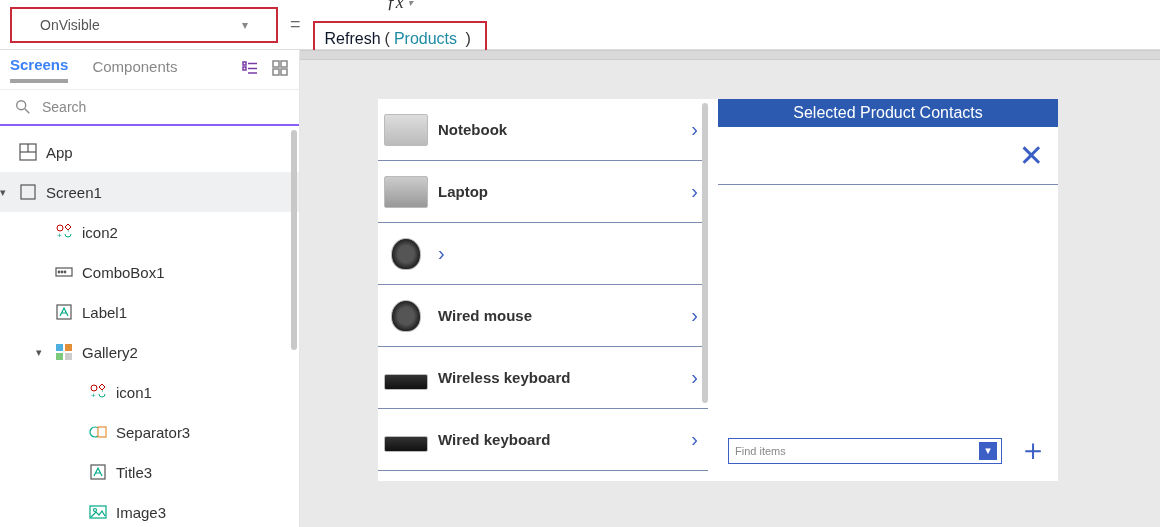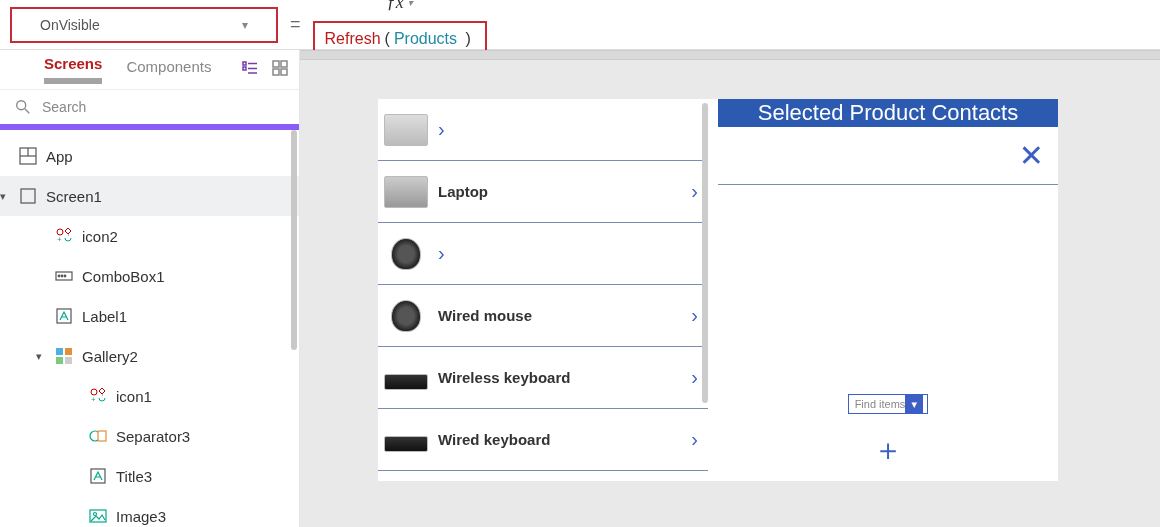--- a/index.html
+++ b/index.html
@@ -7,34 +7,34 @@
 
   
   .formula-bar { display: flex; align-items: center; height: 50px; border-bottom: 1px solid #ddd; padding: 0 10px; gap: 12px; }
   .prop-select { width: 268px; height: 36px; border: 2px solid #c92a3a; display: flex; align-items: center; justify-content: space-between; padding: 0 28px; color: #555; }
   .prop-select .chev { color: #888; font-size: 12px; }
   .eq { font-size: 18px; color: #666; }
   .fx-wrap { display: flex; align-items: center; gap: 8px; flex-direction: column; }
   .fx-label { font-style: italic; font-family: Georgia, serif; font-size: 18px; color: #333; display: flex; align-items: center; gap: 4px; }
   .fx-label .chev { font-size: 10px; color: #888; }
   .formula-text { border: 2px solid #c92a3a; height: 36px; display: flex; align-items: center; padding: 0 10px; font-family: Consolas, monospace; font-size: 16px; }
-  .tk-fn { color: #b91c1c; }
+  .tk-fn { color: #0f172a; }
   .tk-id { color: #1e8ba3; }
   .tk-paren { color: #333; padding: 0 4px; }
 
   
   .main { display: flex; height: calc(100% - 50px); }
   .side { width: 300px; border-right: 1px solid #e5e5e5; background: #fff; overflow-y: auto; position: relative; }
   .scroll-ind { position: absolute; right: 2px; top: 80px; width: 6px; height: 220px; background: #c8c8c8; border-radius: 3px; }
   .tabs { display: flex; align-items: center; height: 40px; padding: 0 10px; gap: 24px; border-bottom: 1px solid #eee; }
   .tab { font-size: 15px; color: #888; cursor: pointer; padding-bottom: 6px; }
-  .tab.active { color: #b91c1c; font-weight: 600; border-bottom: 6px solid #a3a3a3; margin-left: 34px; }
+  .tab.active { color: #3b82f6; font-weight: 600; border-bottom: 4px solid #a3a3a3; }
   .tab-icons { margin-left: auto; display: flex; gap: 12px; color: #666; }
 
-  .search-row { display: flex; align-items: center; gap: 10px; padding: 8px 14px; color: #888; border-bottom: 6px solid #8b5cf6; }
+  .search-row { display: flex; align-items: center; gap: 10px; padding: 8px 14px; color: #888; border-bottom: 2px solid #8b5cf6; }
   .search-row svg { width: 18px; height: 18px; }
 
   .tree { padding: 6px 0; font-size: 15px; color: #333; }
   .tree-row { display: flex; align-items: center; height: 40px; gap: 8px; cursor: pointer; }
   .tree-row.selected { background: #eef0f2; }
   .tree-row .indent2 { width: 28px; }
   .tree-row .indent3 { width: 44px; }
   .tree-row .caret { width: 10px; color: #555; font-size: 11px; }
   .tree-row .blank { width: 10px; }
   .ti { width: 20px; height: 20px; display: inline-flex; align-items: center; justify-content: center; }
@@ -45,25 +45,25 @@
   .canvas-frame { position: absolute; left: 78px; top: 48px; width: 680px; height: 382px; background: #fff; display: flex; }
 
   .gallery { width: 330px; border-right: 0; position: relative; }
   .gallery-scroll { position: absolute; right: 0; top: 4px; width: 6px; height: 300px; background: #ccc; border-radius: 3px; }
   .g-item { height: 62px; border-bottom: 1px solid #7b8bb0; display: flex; align-items: center; padding: 0 10px 0 6px; gap: 10px; }
   .g-img { width: 44px; height: 32px; background: #eee; border: 1px solid #bbb; border-radius: 2px; }
   .g-title { flex: 1; font-weight: 600; color: #333; font-size: 15px; }
   .g-chev { color: #3b5fc4; font-size: 20px; }
 
   .right-panel { flex: 1; display: flex; flex-direction: column; border-left: 0; background: #fff; margin-left: 10px; }
-  .rp-header { height: 28px; background: #2b5ab0; color: #fff; display: flex; align-items: center; justify-content: center; font-size: 22px; }
+  .rp-header { height: 28px; background: #2b5ab0; color: #fff; display: flex; align-items: center; justify-content: center; font-size: 16px; }
   .rp-close-row { height: 58px; display: flex; justify-content: flex-end; align-items: center; padding-right: 14px; border-bottom: 1px solid #7b8bb0; }
   .rp-close { font-size: 30px; color: #3b5fc4; cursor: pointer; }
   .rp-body { flex: 1; }
-  .rp-bottom { display: flex; align-items: center; gap: 16px; padding: 6px 10px 10px; flex-direction: column; }
+  .rp-bottom { display: flex; align-items: center; gap: 16px; padding: 6px 10px 10px; }
   .combo { flex: 1; height: 26px; border: 1px solid #3b5fc4; display: flex; align-items: center; justify-content: space-between; padding: 0 4px 0 6px; font-size: 11px; color: #888; }
   .combo .cb-btn { width: 18px; height: 18px; background: #3b5fc4; color: #fff; display: flex; align-items: center; justify-content: center; font-size: 11px; }
   .plus { font-size: 30px; color: #3b5fc4; cursor: pointer; }
 
   
   .p-notebook { background: linear-gradient(#ddd,#bbb); }
   .p-laptop   { background: linear-gradient(#ccc,#999); }
   .p-mouse    { background: radial-gradient(ellipse at center,#555 40%,#222 70%); border-radius: 50% 50% 45% 45%; width:30px; margin:0 7px; }
   .p-kbd      { background: linear-gradient(#333,#111); height:16px; margin-top:8px;}
 </style>
@@ -258,20 +258,21 @@
       </div>
     </div>
   </div>
 
   <div class="canvas-area">
     <div class="canvas-frame">
       <div class="gallery">
         <div class="gallery-scroll"></div>
         <div class="g-item">
           <div class="g-img p-notebook"></div>
+          <div class="g-title">Notebook</div>
           <div class="g-chev">›</div>
         </div>
         <div class="g-item">
           <div class="g-img p-laptop"></div>
           <div class="g-title">Laptop</div>
           <div class="g-chev">›</div>
         </div>
         <div class="g-item">
           <div class="g-img p-mouse"></div>
           <div class="g-chev">›</div>

